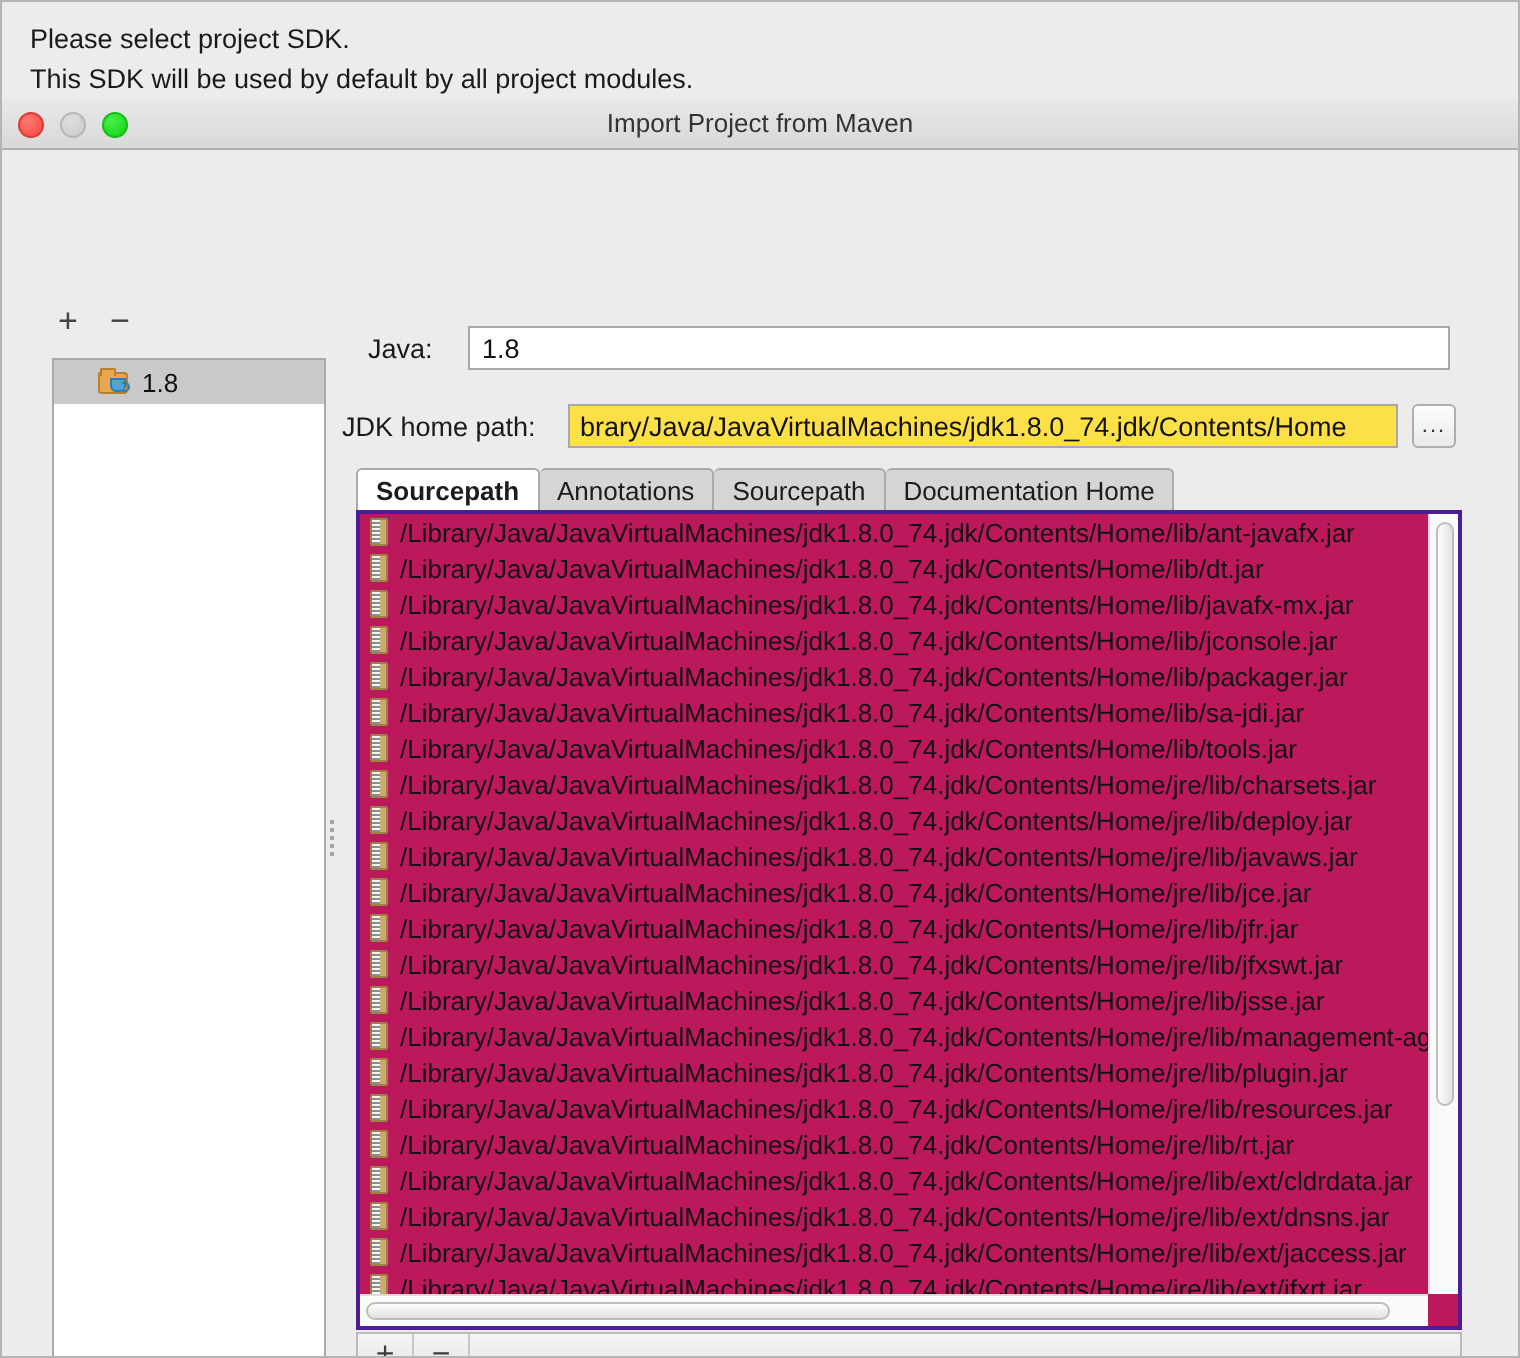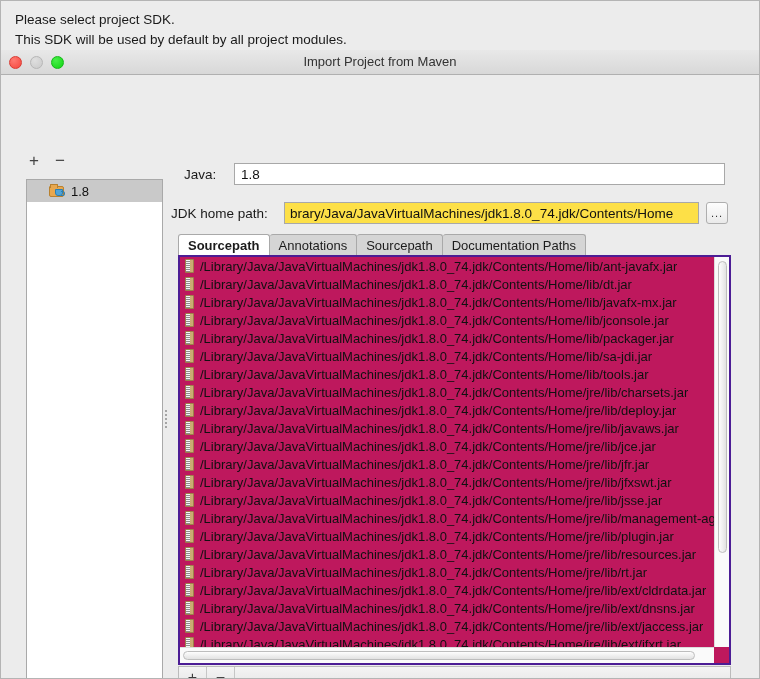--- a/index.html
+++ b/index.html
@@ -281,21 +281,21 @@
     <input id="name-input" type="text" value="1.8" style="">
 
     <div class="field-label" id="path-label">JDK home path:</div>
     <div id="path-input">brary/Java/JavaVirtualMachines/jdk1.8.0_74.jdk/Contents/Home</div>
     <div id="path-browse">...</div>
 
     <div id="tabs">
       <div class="tab active">Sourcepath</div>
       <div class="tab">Annotations</div>
       <div class="tab">Sourcepath</div>
-      <div class="tab">Documentation Paths</div>
+      <div class="tab">Documentation Home</div>
       <div id="tabs-filler"></div>
     </div>
 
     <div id="cp-panel">
       <div id="cp-list">
           <div class="cp-row">
             <span class="jar-icon"></span>
             <span class="cp-text">/Library/Java/JavaVirtualMachines/jdk1.8.0_74.jdk/Contents/Home/lib/ant-javafx.jar</span>
           </div>
           <div class="cp-row">

